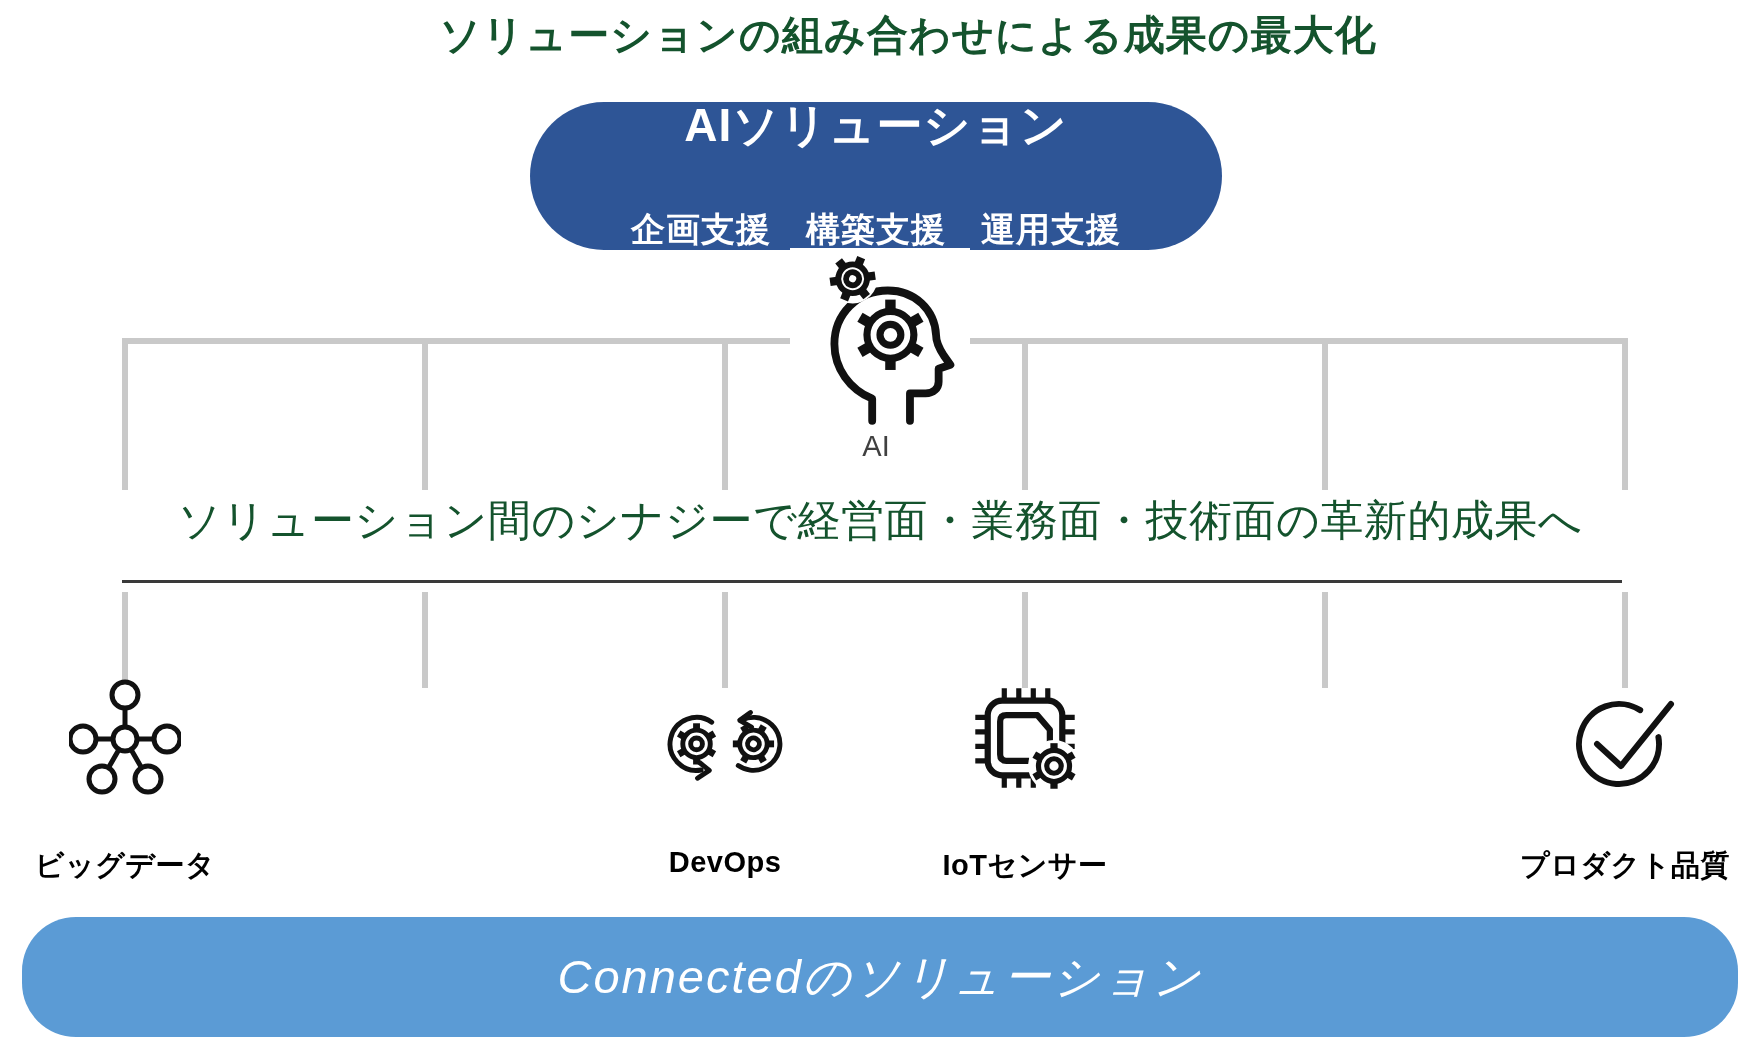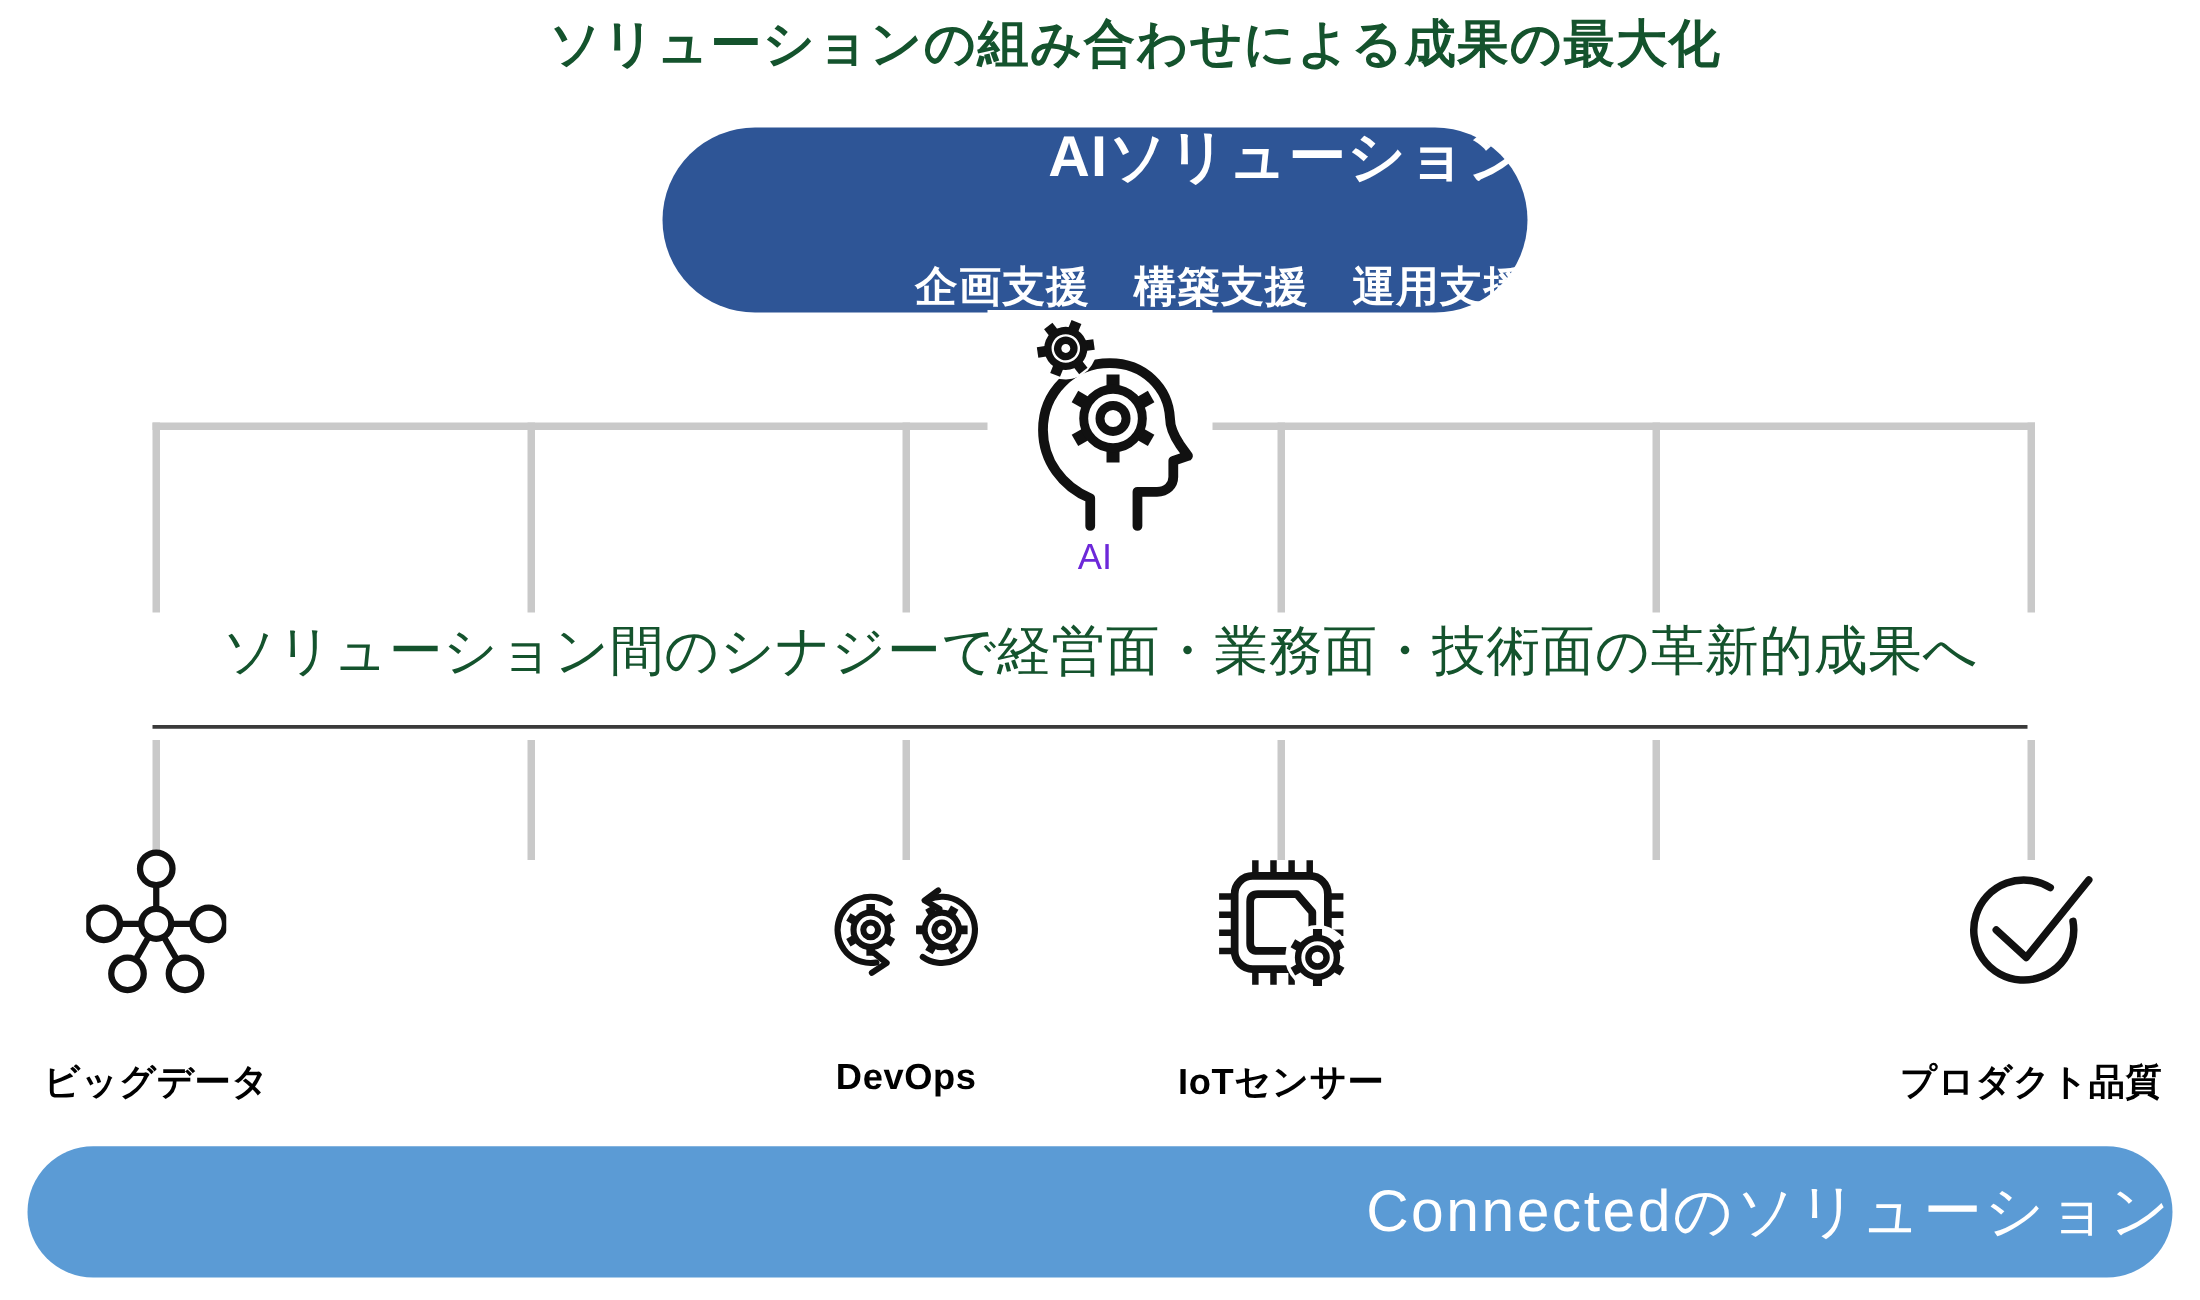--- a/index.html
+++ b/index.html
@@ -9,62 +9,62 @@
   }
   
   .main-title{
     position:absolute;top:8px;left:0;width:100%;text-align:center;
     font-size:41px;font-weight:700;letter-spacing:1px;color:#14532d;padding-left:28px;
   }
   
   .ai-pill{
     position:absolute;left:530px;top:102px;width:692px;height:148px;
     background:#2E5596;border-radius:76px;
-    display:flex;flex-direction:column;align-items:flex-end;justify-content:center;
+    display:flex;flex-direction:column;align-items:center;justify-content:center;
     color:#fff;
     gap:48px;
   }
   .ai-pill-title{font-size:46px;font-weight:700;letter-spacing:1px;line-height:1.15;}
   .ai-pill-sub{font-size:34px;font-weight:700;margin-top:8px;letter-spacing:1px;}
   
   .connector{position:absolute;background:#C9C9C9;}
   .hline{left:122px;top:338px;width:1506px;height:6px;}
   .vline-top{top:338px;height:152px;width:6px;}
   .vline-bot{top:592px;height:96px;width:6px;}
   .vline-top,.vline-bot{left:calc(var(--cx)*1px - 3px);}
   
   .head-box{
     position:absolute;left:790px;top:248px;width:180px;height:184px;background:#fff;
     display:flex;align-items:center;justify-content:center;z-index:2;
   }
   .ai-caption{
     position:absolute;left:806px;top:430px;width:140px;text-align:center;
-    font-size:29px;font-weight:400;color:#6d28d9;z-index:2;
+    font-size:29px;font-weight:400;color:#404040;z-index:2;
   }
   
   .synergy-text{
     position:absolute;top:492px;left:0;width:1760px;text-align:center;
     font-size:43px;font-weight:500;color:#14532d;letter-spacing:0.5px;
   }
   .underline{position:absolute;left:122px;top:580px;width:1500px;height:3px;background:#3A3A3A;}
   
   .col{position:absolute;width:300px;left:calc(var(--cx)*1px - 150px);top:0;height:100%;}
   .icon-box{
     position:absolute;top:686px;left:0;width:300px;height:104px;
     display:flex;align-items:center;justify-content:center;
   }
   .col-label{
     position:absolute;top:846px;left:-20px;width:340px;text-align:center;
     font-size:29px;font-weight:700;color:#000;letter-spacing:0.5px;
   }
   
   .bottom-pill{
-    position:absolute;left:22px;top:917px;width:1716px;height:105px;
+    position:absolute;left:22px;top:917px;width:1716px;height:120px;
     background:#5B9BD5;border-radius:54px;
-    display:flex;align-items:center;justify-content:flex-end;
+    display:flex;align-items:center;justify-content:center;font-style:italic;
   }
   .bottom-pill-label{color:#fff;font-size:47px;font-weight:400;letter-spacing:2px;}
   svg{display:block;}
 </style>
 </head>
 <body>
 
 <div id="stage">
 
   <div class="main-title">ソリューションの組み合わせによる成果の最大化</div>

